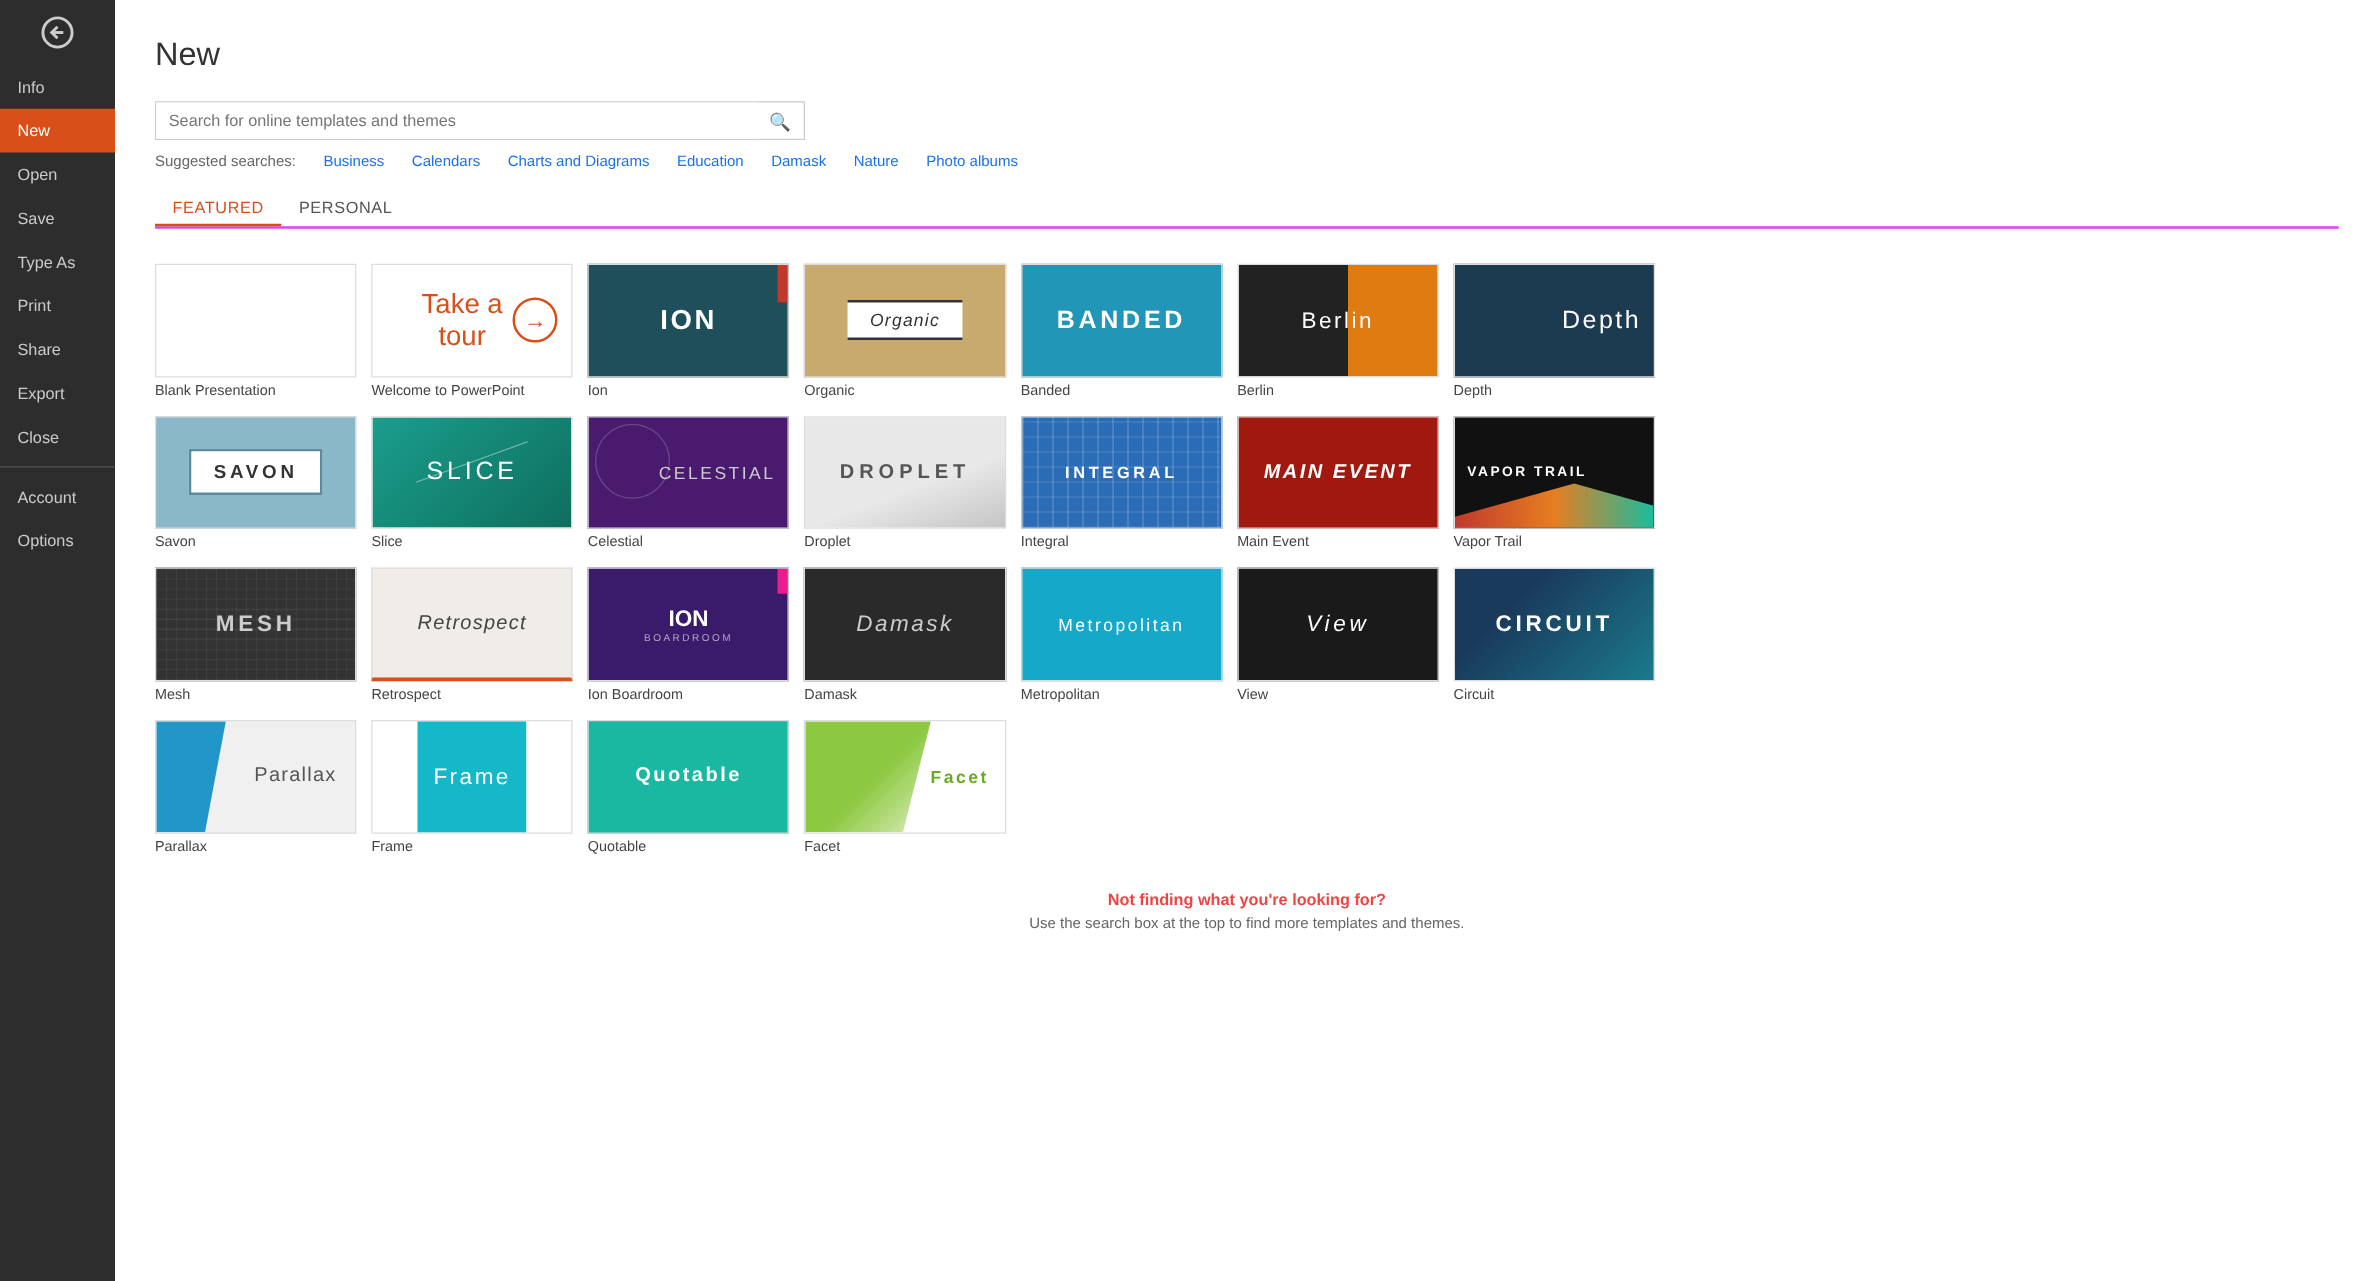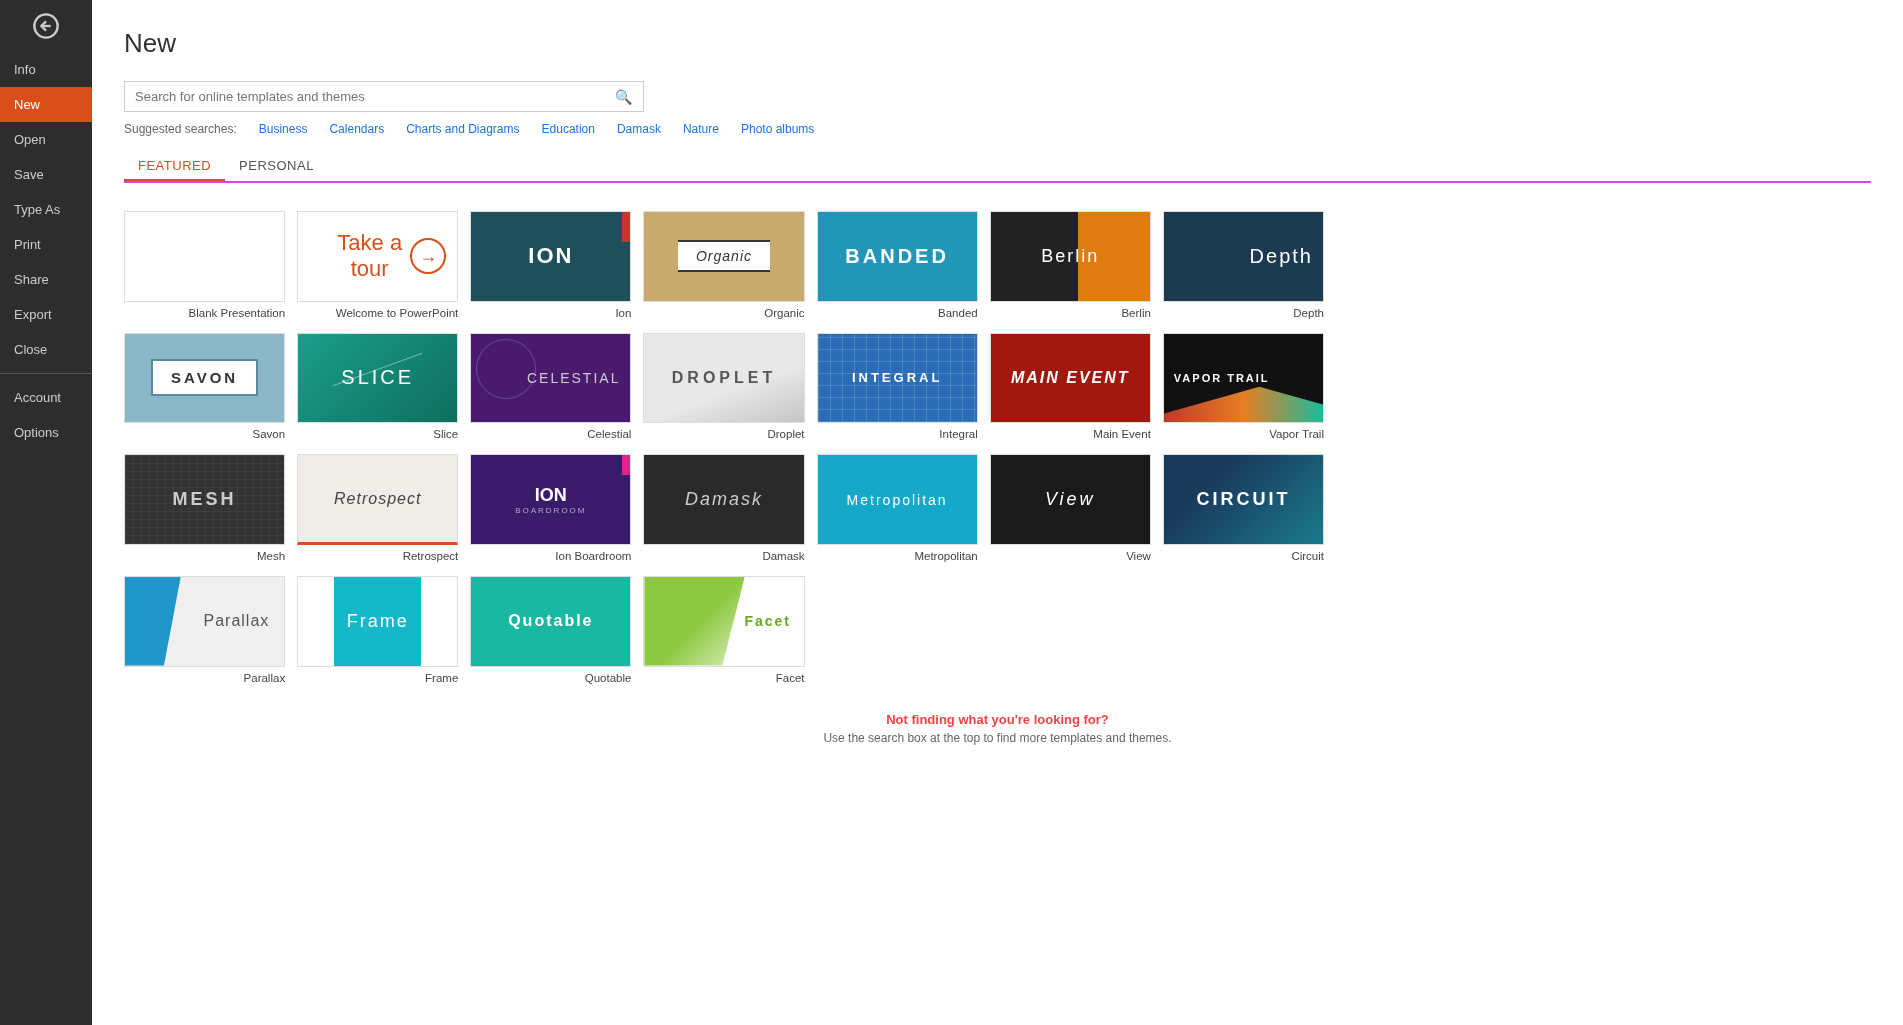--- a/index.html
+++ b/index.html
@@ -110,21 +110,21 @@
       width: 100%;
       aspect-ratio: 16/9;
       overflow: hidden;
       position: relative;
       border: 1px solid #ddd;
     }
     .template-name {
       font-size: 11.5px;
       color: #444;
       margin-top: 5px;
-      text-align: right;
+      text-align: left;
     }
 
     
     .t-blank { background: #fff; }
     .t-tour {
       background: #fff;
       display: flex; align-items: center; justify-content: center; flex-direction: column;
       gap: 4px;
       padding-left: 28px;
     }

